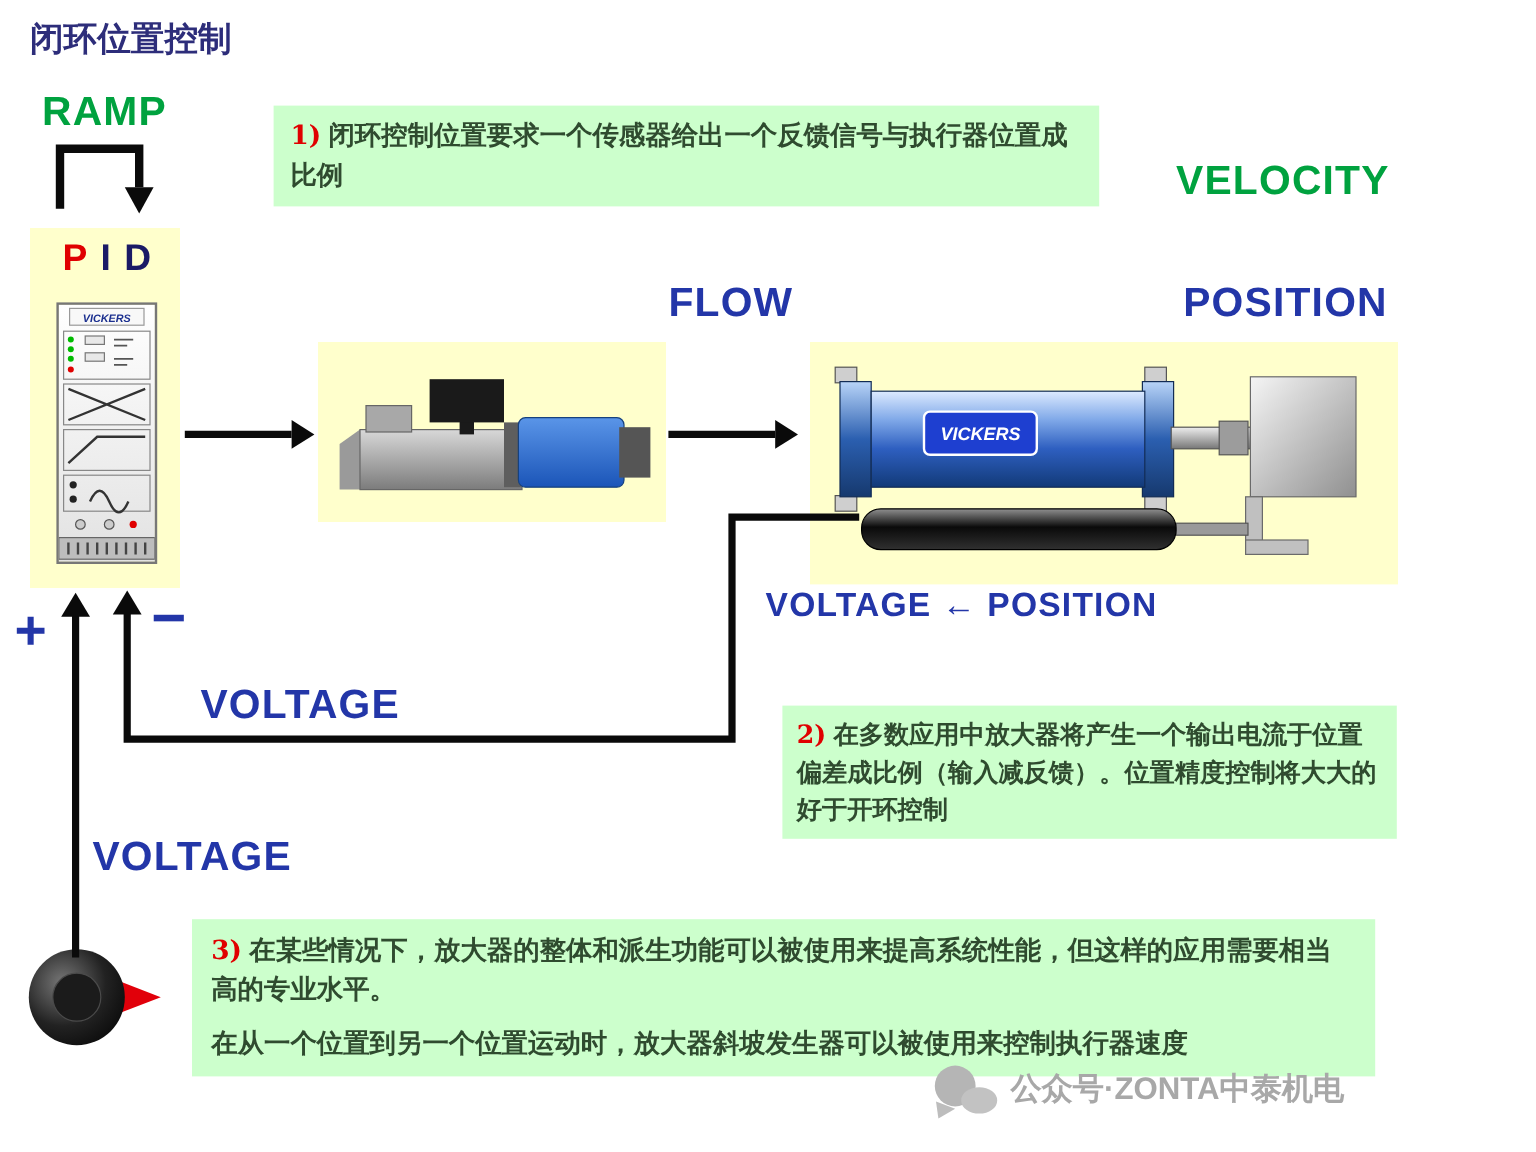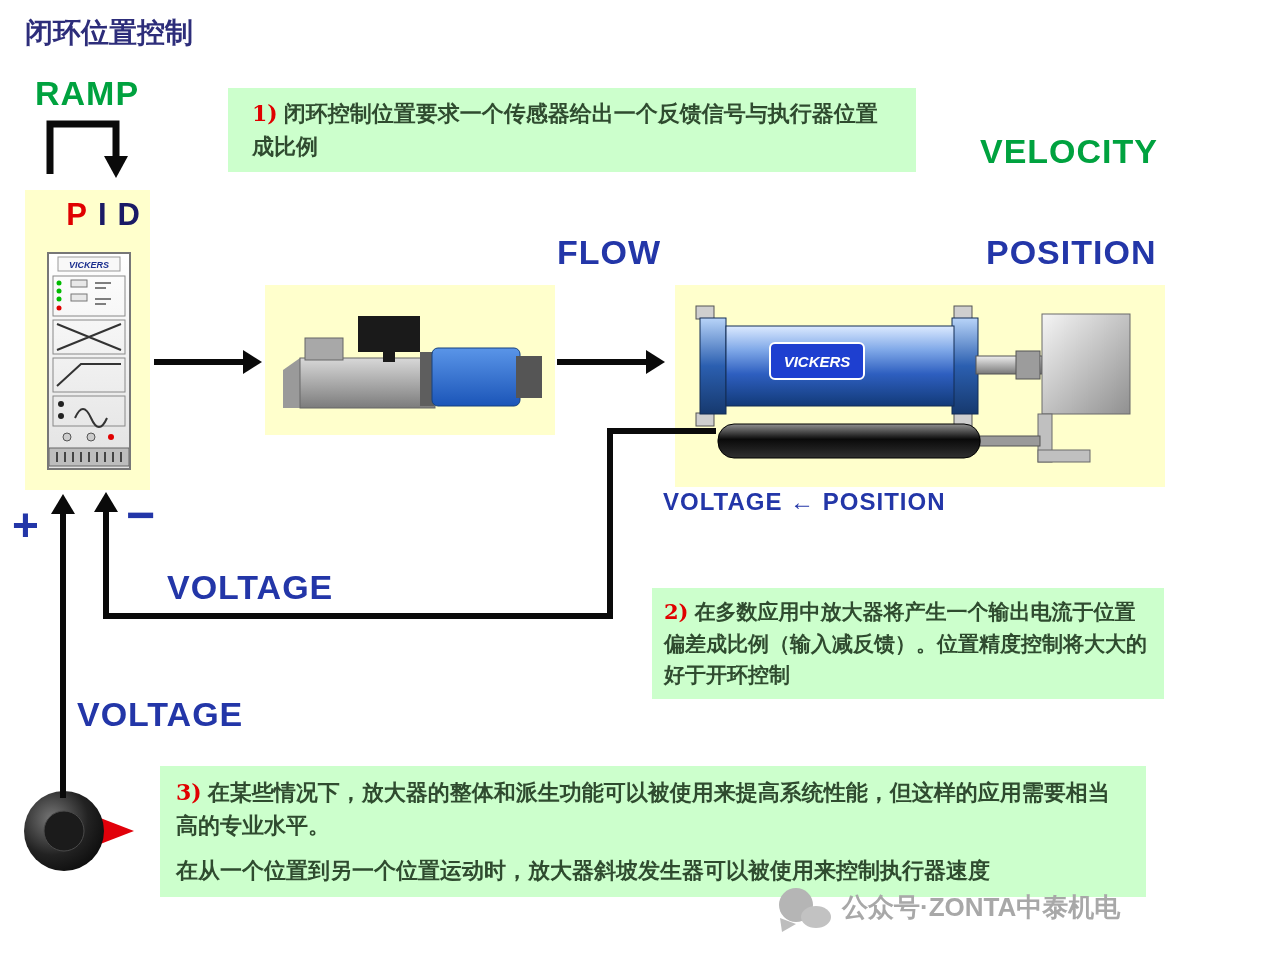--- a/index.html
+++ b/index.html
@@ -7,21 +7,21 @@
           font-family:"Liberation Sans",sans-serif;}
   .abs{position:absolute;}
   .panel-yellow{background:#FFFFCC;z-index:1;}
   .note{background:#CCFFCC;color:#2F4B2F;font-family:"DejaVu Serif",serif;font-weight:600;
         line-height:1.5;z-index:3;box-sizing:border-box;}
   .note .num{color:#E00000;font-weight:700;margin-right:6px;}
   .label{font-weight:800;letter-spacing:1px;z-index:3;white-space:nowrap;}
   .label-blue{color:#2336A8;}
   .label-green{color:#00A23F;}
   .title{color:#2D2D7A;font-weight:800;font-size:28px;z-index:3;}
-  .pid-letters{z-index:3;font-size:31px;font-weight:800;text-align:right;letter-spacing:2px;}
+  .pid-letters{z-index:3;font-size:31px;font-weight:800;text-align:center;letter-spacing:2px;}
   .pid-letters .p{color:#E00000;margin-right:9px;}
   .pid-letters .i{color:#1A1A66;margin-right:9px;}
   .pid-letters .d{color:#1A1A66;}
   .amp-panel{z-index:2;background:linear-gradient(180deg,#ffffff,#e2e2e2);
              border:2px solid #777;box-sizing:border-box;}
   .overlay-svg{position:absolute;left:0;top:0;z-index:2;pointer-events:none;}
   .watermark-text{color:#A8A8A8;font-size:26px;font-weight:600;z-index:3;white-space:nowrap;}
 </style>
 </head>
 <body>
@@ -181,32 +181,32 @@
     </g>
   </svg>
 
   <div class="abs title" style="left:25px;top:14px;">闭环位置控制</div>
 
   <div class="abs label label-green" style="left:35px;top:74px;font-size:34px;text-align:center;">RAMP</div>
   <div class="abs label label-green" style="left:980px;top:132px;font-size:34px;">VELOCITY</div>
 
   <div class="abs label label-blue" style="left:557px;top:233px;font-size:34px;text-align:right;">FLOW</div>
   <div class="abs label label-blue" style="left:986px;top:233px;font-size:34px;">POSITION</div>
-  <div class="abs label label-blue" style="left:663px;top:488px;font-size:24px;">VOLTAGE ← POSITION</div>
+  <div class="abs label label-blue" style="left:638px;top:488px;font-size:28px;">VOLTAGE ← POSITION</div>
   <div class="abs label label-blue" style="left:167px;top:568px;font-size:34px;">VOLTAGE</div>
   <div class="abs label label-blue" style="left:77px;top:695px;font-size:34px;">VOLTAGE</div>
 
   <div class="abs label label-blue" style="left:12px;top:498px;font-size:46px;">+</div>
   <div class="abs label label-blue" style="left:126px;top:486px;font-size:50px;">−</div>
 
   <div class="abs pid-letters" style="left:38px;top:197px;width:104px;">
     <span class="p">P</span><span class="i">I</span><span class="d">D</span>
   </div>
 
-  <div class="abs note" style="left:228px;top:88px;width:688px;padding:9px 24px;font-size:22px;">
+  <div class="abs note" style="left:228px;top:88px;width:688px;padding:9px 14px;font-size:22px;">
     <span class="num">1)</span><span>闭环控制位置要求一个传感器给出一个反馈信号与执行器位置成比例</span>
   </div>
 
   <div class="abs note" style="left:652px;top:588px;width:512px;padding:8px 12px;font-size:21px;">
     <span class="num">2)</span><span>在多数应用中放大器将产生一个输出电流于位置偏差成比例（输入减反馈）。位置精度控制将大大的好于开环控制</span>
   </div>
 
   <div class="abs note" style="left:160px;top:766px;width:986px;padding:10px 16px;font-size:22px;">
     <div style="margin-bottom:12px;">
       <span class="num">3)</span><span>在某些情况下，放大器的整体和派生功能可以被使用来提高系统性能，但这样的应用需要相当高的专业水平。</span>

